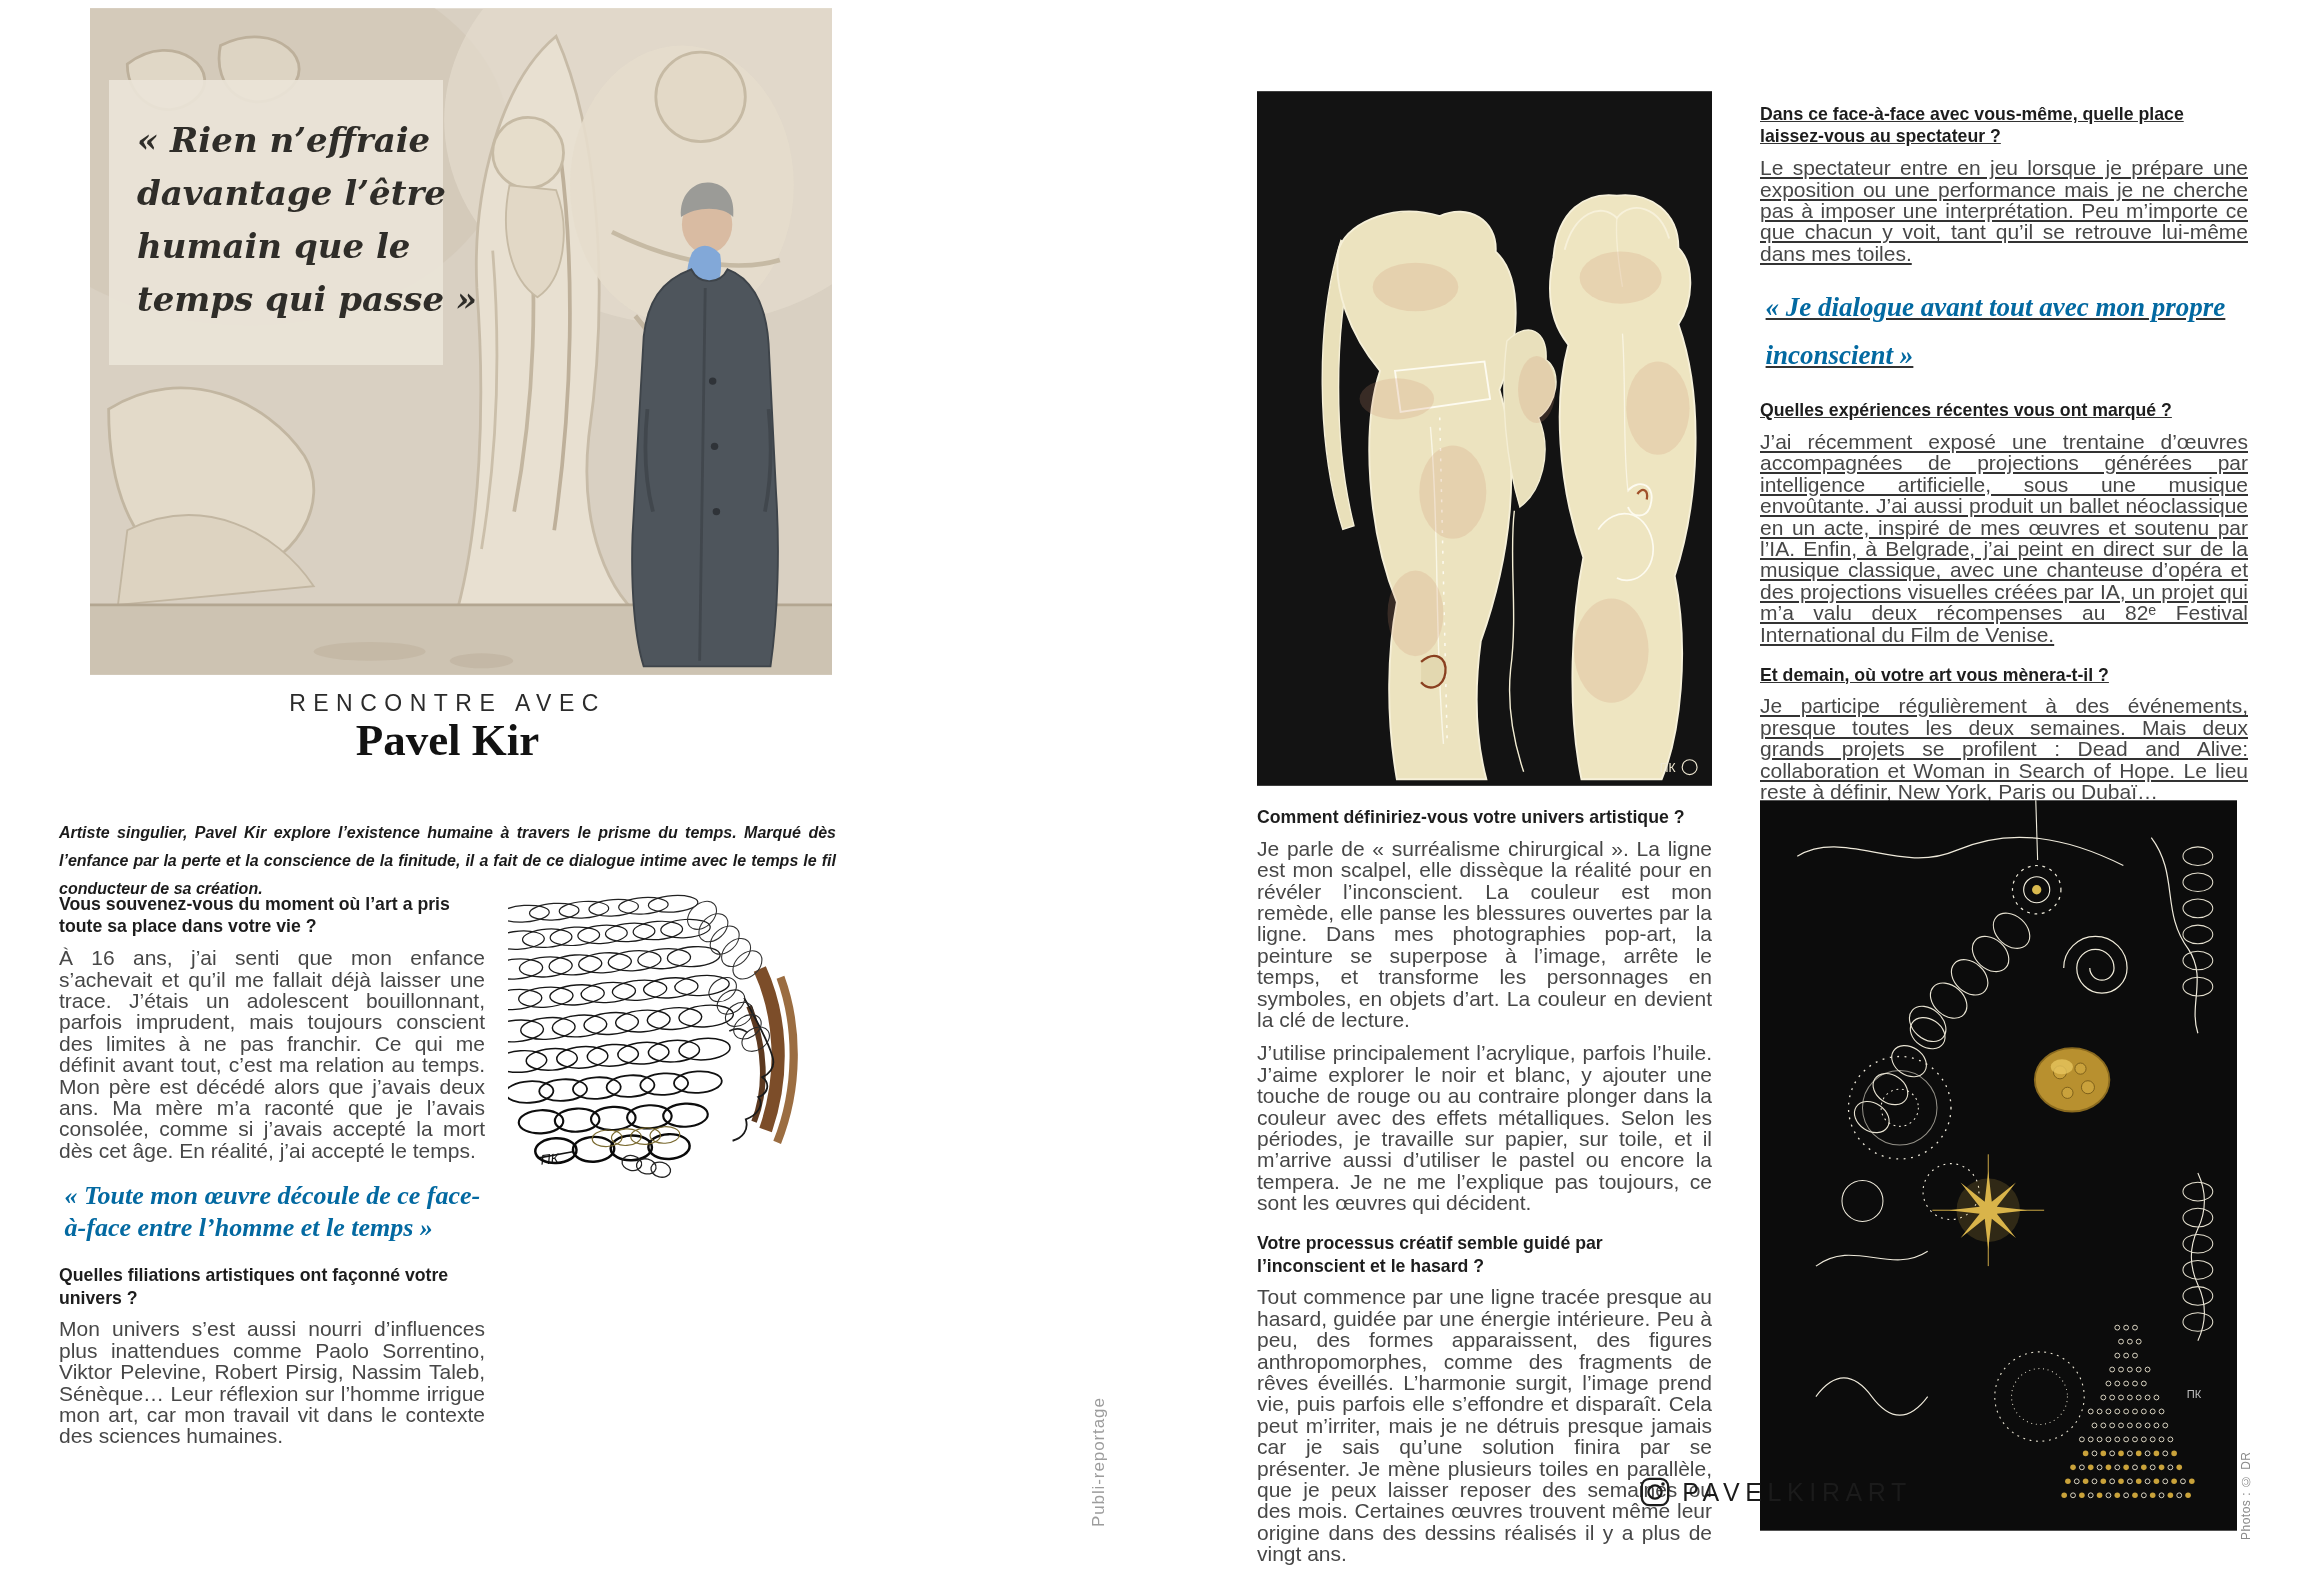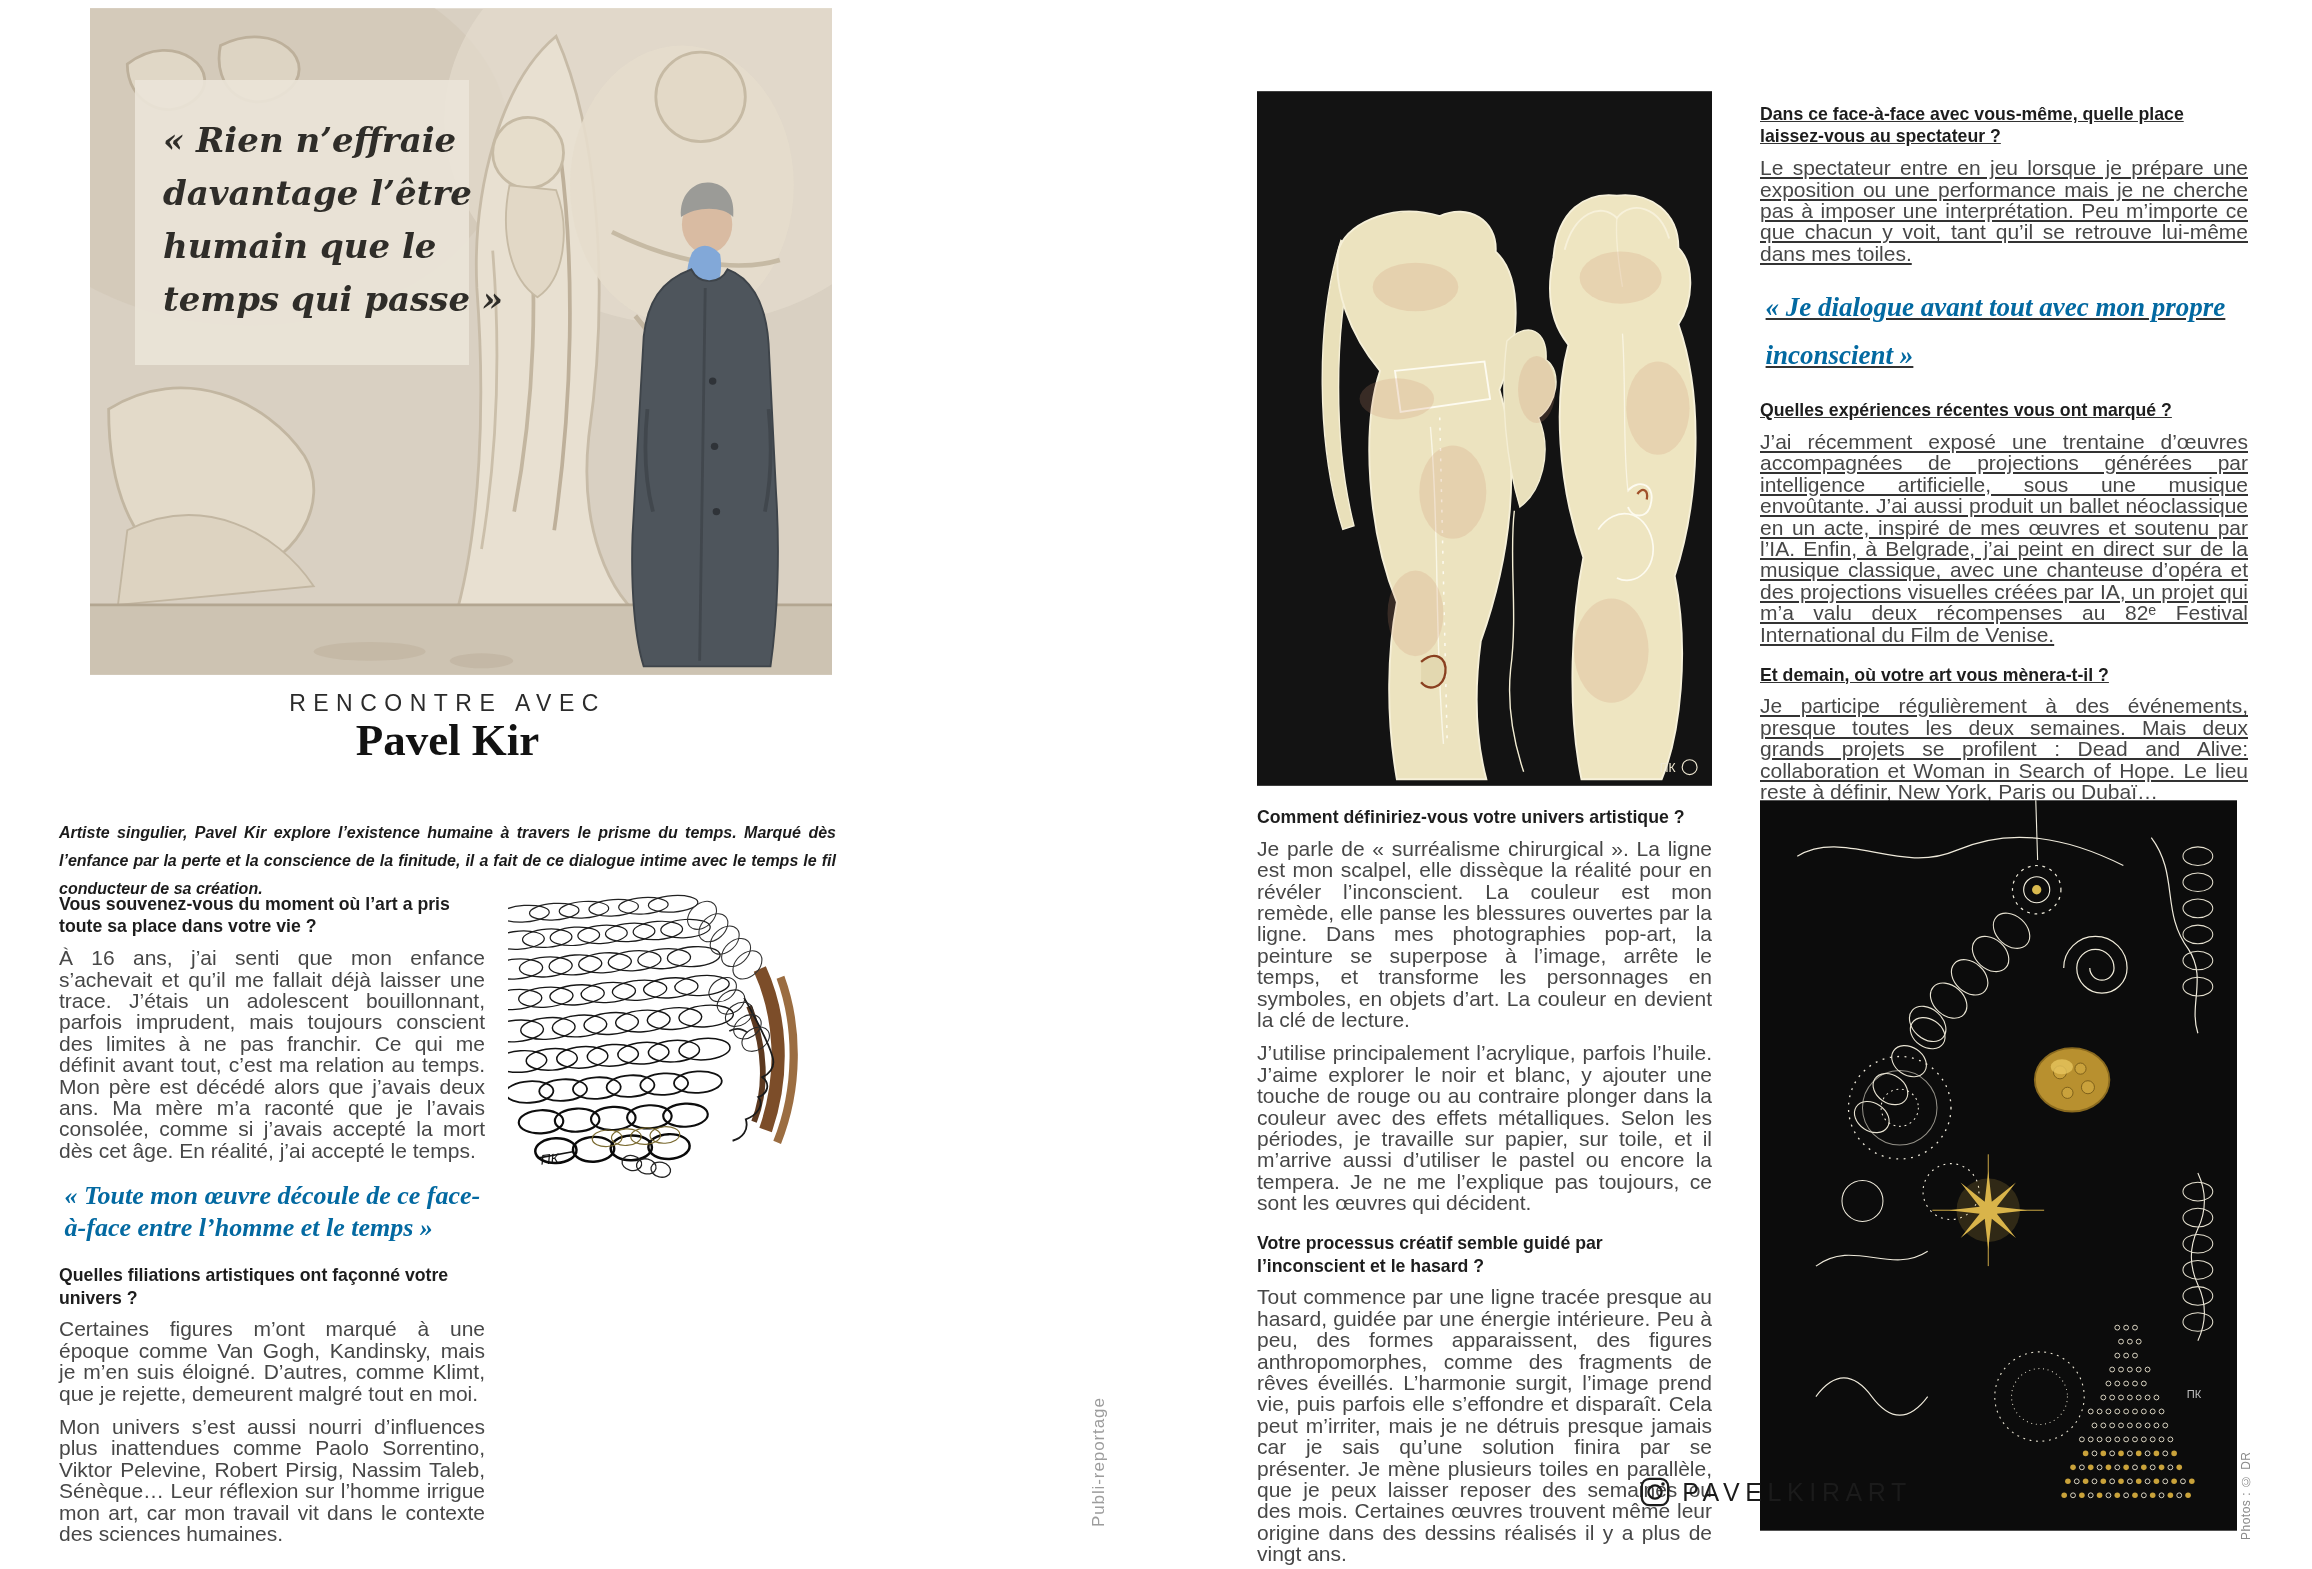--- a/index.html
+++ b/index.html
@@ -3,21 +3,21 @@
 <meta charset="utf-8">
 <style>
   html,body{margin:0;padding:0;background:#ffffff;}
   .page{position:relative;width:2313px;height:1570px;background:#fff;
         font-family:"Liberation Sans",sans-serif;overflow:hidden;color:#333;}
   .abs{position:absolute;}
 
   
   .hero{left:90px;top:7.5px;width:742px;height:667px;}
   .overlay-quote{left:109px;top:80px;width:334px;height:285px;
-    background:rgba(234,228,216,0.92);padding:34px 9.3px 0 28px;box-sizing:border-box;margin-left:26px;}
+    background:rgba(234,228,216,0.92);padding:34px 9.3px 0 28px;box-sizing:border-box;}
   .overlay-quote div{font-family:"DejaVu Serif","Liberation Serif",serif;font-style:italic;
     font-weight:600;font-size:34px;line-height:53px;color:#2f2d29;white-space:nowrap;}
 
   
   .kicker{left:59px;top:690px;width:777px;text-align:center;font-size:23px;
     letter-spacing:7.5px;color:#2b2b2b;font-weight:400;}
   .title{left:59px;top:714px;width:777px;text-align:center;
     font-family:"Liberation Serif",serif;font-size:45px;font-weight:600;color:#121212;}
   .intro{left:59px;top:819px;width:777px;font-size:16px;line-height:28px;
     font-weight:bold;color:#1b1b1b;text-align:justify;font-style:italic;}
@@ -104,21 +104,20 @@
 
   <div class="abs kicker">RENCONTRE AVEC</div>
   <div class="abs title">Pavel Kir</div>
   <div class="abs intro">Artiste singulier, Pavel Kir explore l’existence humaine à travers le prisme du temps. Marqué dès l’enfance par la perte et la conscience de la finitude, il a fait de ce dialogue intime avec le temps le fil conducteur de sa création.</div>
 
   <div class="col col-left">
     <div class="q">Vous souvenez-vous du moment où l’art a pris toute sa place dans votre vie ?</div>
     <div class="body">À 16 ans, j’ai senti que mon enfance s’achevait et qu’il me fallait déjà laisser une trace. J’étais un adolescent bouillonnant, parfois imprudent, mais toujours conscient des limites à ne pas franchir. Ce qui me définit avant tout, c’est ma relation au temps. Mon père est décédé alors que j’avais deux ans. Ma mère m’a raconté que je l’avais consolée, comme si j’avais accepté la mort dès cet âge. En réalité, j’ai accepté le temps.</div>
     <div class="goldquote gq-left">« Toute mon œuvre découle de ce face-à-face entre l’homme et le temps »</div>
     <div class="q">Quelles filiations artistiques ont façonné votre univers ?</div>
-    <div class="body">Certaines figures m’ont marqué à une époque comme Van Gogh, Kandinsky, mais je m’en suis éloigné. D’autres, comme Klimt, que je rejette, demeurent malgré tout en moi.</div>
     <div class="body">Mon univers s’est aussi nourri d’influences plus inattendues comme Paolo Sorrentino, Viktor Pelevine, Robert Pirsig, Nassim Taleb, Sénèque… Leur réflexion sur l’homme irrigue mon art, car mon travail vit dans le contexte des sciences humaines.</div>
   </div>
 
   <svg class="abs" id="art-face" style="left:508px;top:872px;" viewBox="0 0 390 345" width="322" height="322">
     <rect width="390" height="345" fill="#ffffff"></rect>
     <path d="M305,95 C330,150 336,220 312,290" stroke="#6e3a12" stroke-width="16" fill="none" opacity="0.9"></path>
     <path d="M330,105 C352,165 352,240 326,305" stroke="#8a5420" stroke-width="10" fill="none" opacity="0.85"></path>
     <path d="M292,140 C312,190 314,240 298,280" stroke="#4a2408" stroke-width="7" fill="none" opacity="0.9"></path>
     <path d="M286,130 C300,155 314,180 320,200 C325,215 316,222 308,226 C318,234 315,246 303,250 C311,259 302,272 288,277 C292,290 284,300 272,303" stroke="#1a1a1a" stroke-width="2.2" fill="none"></path>
     <path d="M268,170 q12,-6 22,2" stroke="#222" stroke-width="2" fill="none"></path>

